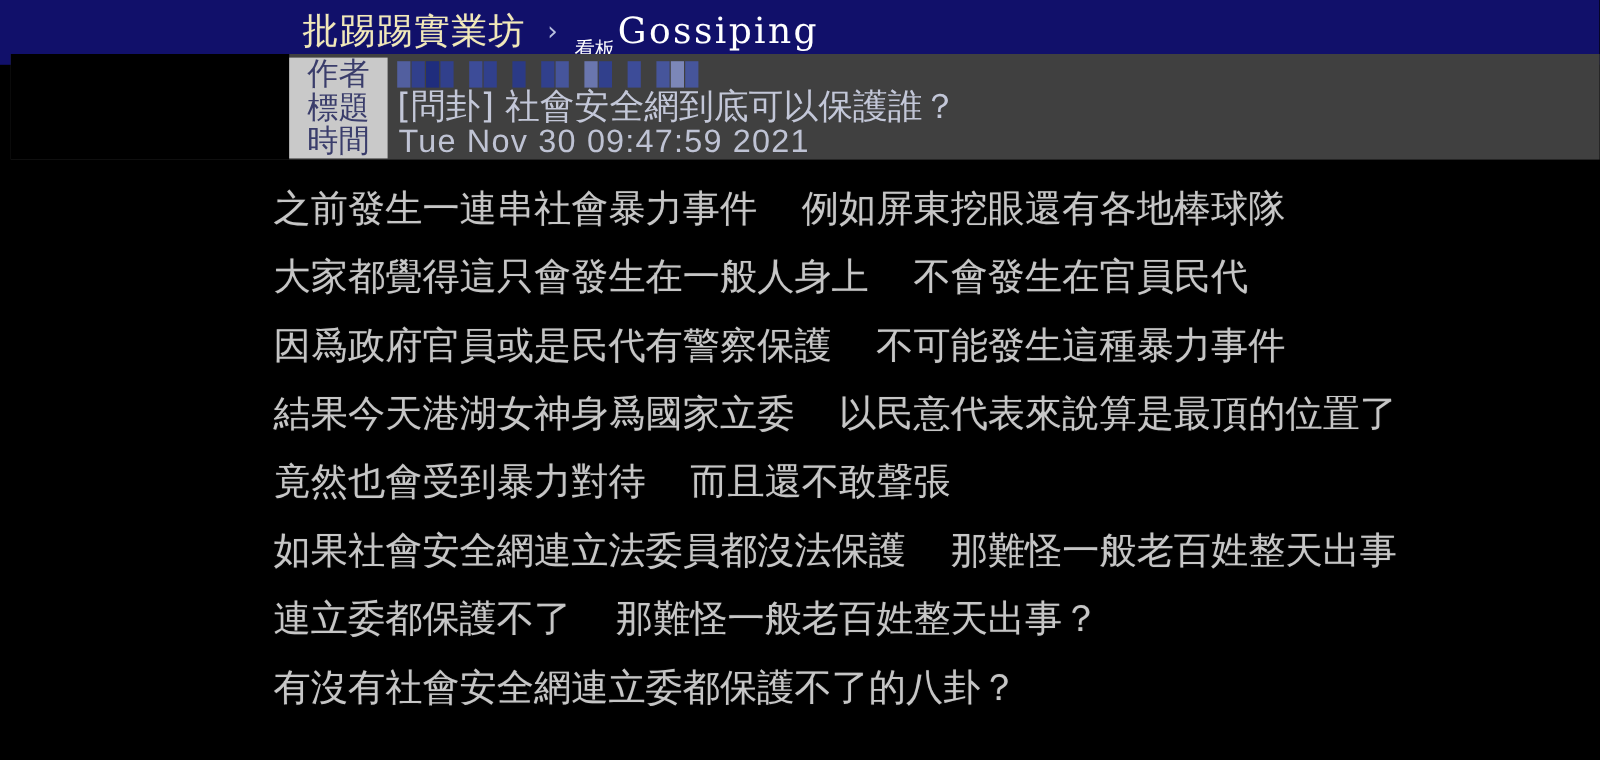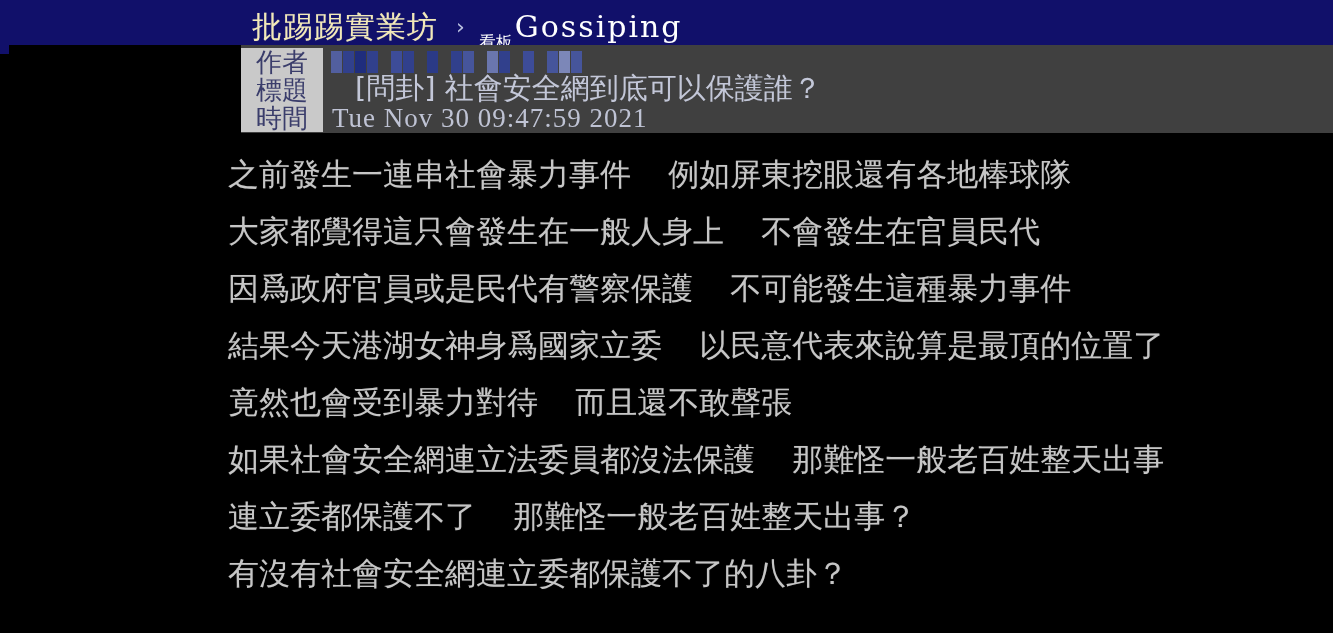--- a/index.html
+++ b/index.html
@@ -134,28 +134,27 @@
   .meta-title {
     position: absolute;
     left: 0;
     top: 26px;
     color: #c3c7d8;
     font-size: 29px;
     line-height: 34px;
     white-space: nowrap;
     font-family: "DejaVu Sans", sans-serif;
     letter-spacing: 0px;
-    margin-left: 24px;
   }
   .meta-time {
     position: absolute;
     left: 1px;
     top: 58px;
     color: #bfc3d4;
-    font-family: Liberation Serif, serif;
+    font-family: Liberation Sans, sans-serif;
     font-size: 27px;
     line-height: 30px;
     white-space: nowrap;
     letter-spacing: 1px;
   }
 
   
   .post-body {
     position: absolute;
     left: 228px;

